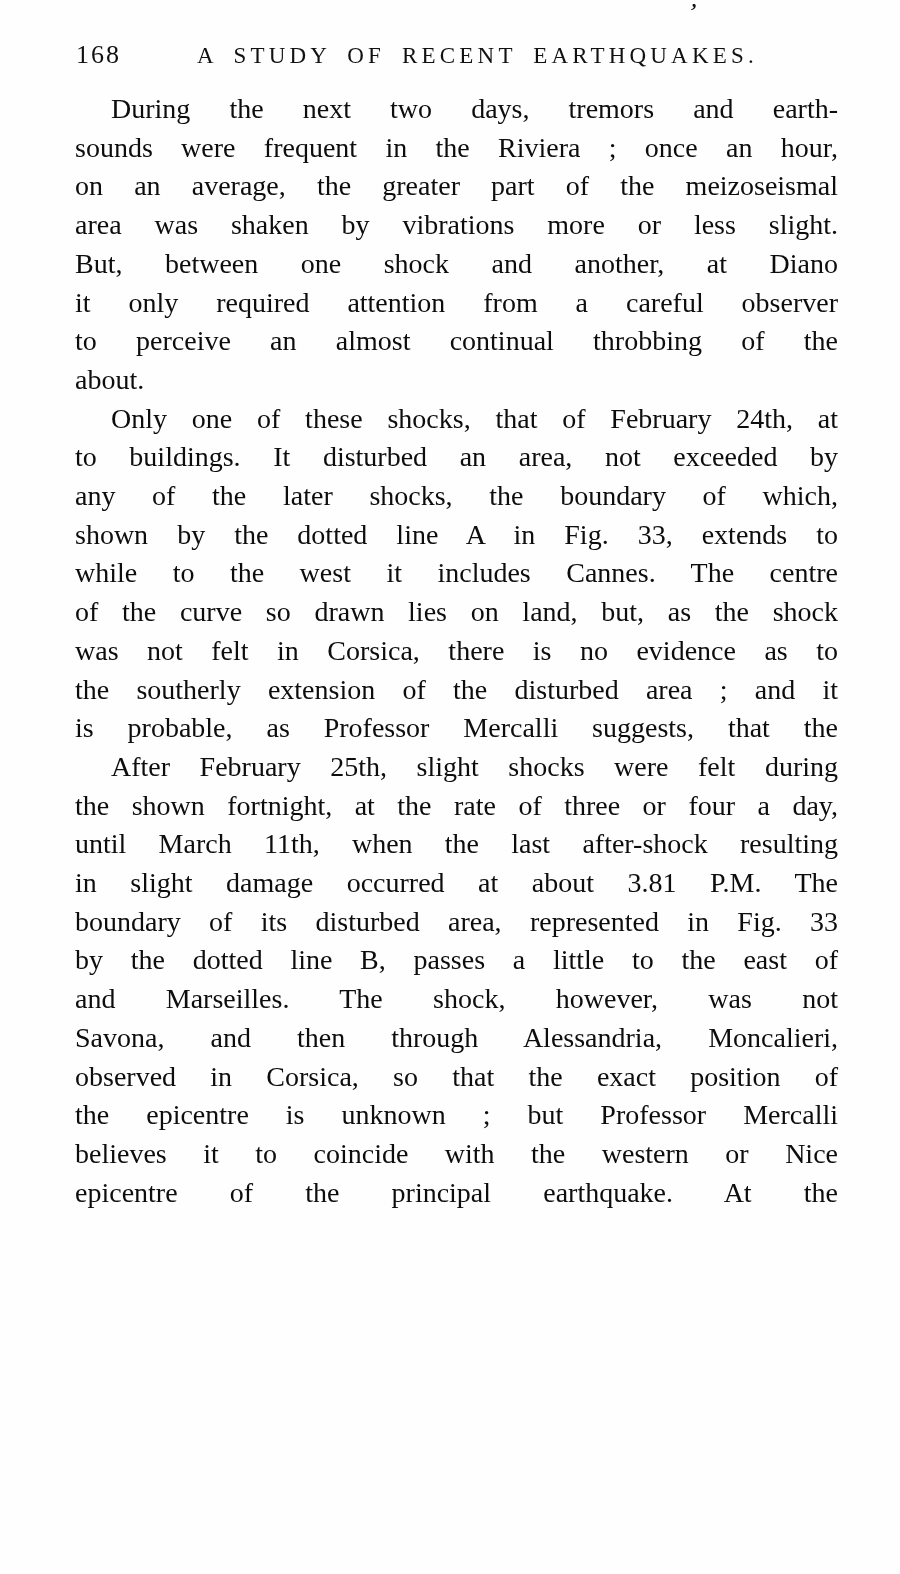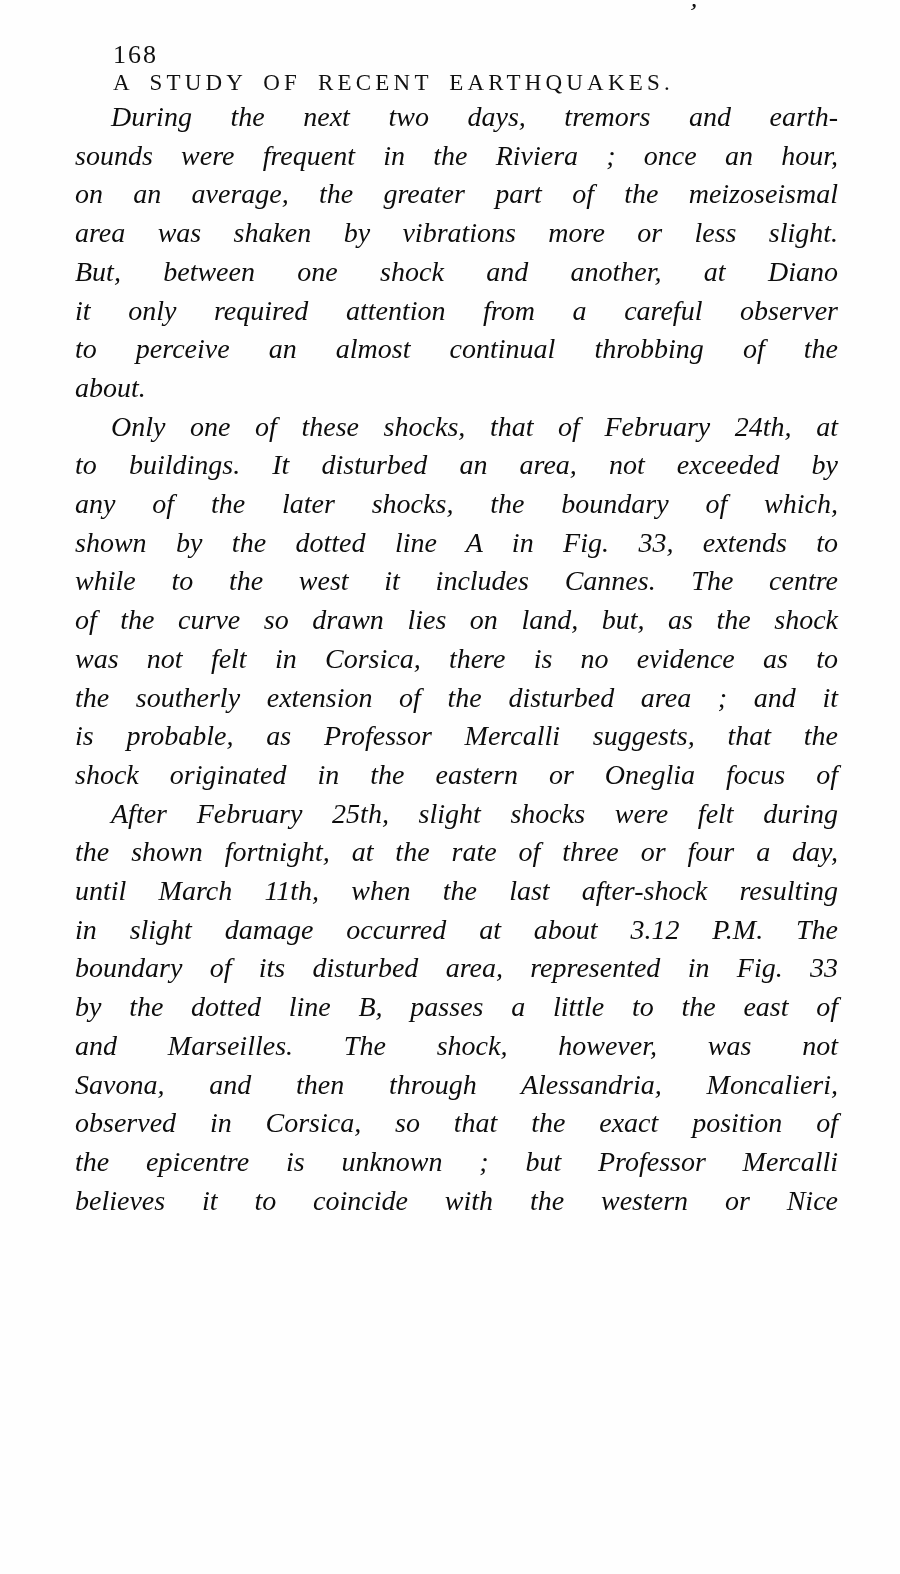--- a/index.html
+++ b/index.html
@@ -16,49 +16,47 @@
     font-family: "Liberation Serif", "DejaVu Serif", serif;
     overflow: hidden;
   }
   .header {
     position: absolute;
     top: 40px;
     left: 76px;
     right: 62px;
     display: flex;
     align-items: baseline;
-    flex-direction: column;
   }
   .page-number {
     font-size: 26px;
     letter-spacing: 2px;
     color: #111;
   }
   .running-title {
-    margin-left: 37px;
+    margin-left: 76px;
     font-size: 23px;
     letter-spacing: 4.2px;
     word-spacing: 7px;
     color: #111;
     white-space: nowrap;
   }
   .ink-mark {
     position: absolute;
     top: -2px;
     left: 688px;
     font-size: 26px;
     transform: rotate(12deg);
     color: #111;
   }
   .body-text {
     position: absolute;
-    top: 98px;
+    top: 90px;
     left: 75px;
     width: 763px;
-    font-style: italic;
   }
   .paragraph { margin: 0; padding: 0; }
   .ln {
     font-size: 28px;
     line-height: 38.7px;
     text-align: justify;
     text-align-last: justify;
     color: #0d0d0d;
     word-spacing: 1.5px;
   }
@@ -93,31 +91,31 @@
     <div class="paragraph">
       <div class="ln first">Only one of these shocks, that of February 24th, at</div>
       <div class="ln">to buildings. It disturbed an area, not exceeded by</div>
       <div class="ln">any of the later shocks, the boundary of which,</div>
       <div class="ln">shown by the dotted line A in Fig. 33, extends to</div>
       <div class="ln">while to the west it includes Cannes. The centre</div>
       <div class="ln">of the curve so drawn lies on land, but, as the shock</div>
       <div class="ln">was not felt in Corsica, there is no evidence as to</div>
       <div class="ln">the southerly extension of the disturbed area ; and it</div>
       <div class="ln">is probable, as Professor Mercalli suggests, that the</div>
-      <div class="ln">shock originated in the eastern or Oneglia focus of</div>
     </div>
 
     <div class="paragraph">
       <div class="ln first">After February 25th, slight shocks were felt during</div>
       <div class="ln">the shown fortnight, at the rate of three or four a day,</div>
       <div class="ln">until March 11th, when the last after-shock resulting</div>
-      <div class="ln">in slight damage occurred at about 3.12 P.M. The</div>
+      <div class="ln">in slight damage occurred at about 3.81 P.M. The</div>
       <div class="ln">boundary of its disturbed area, represented in Fig. 33</div>
       <div class="ln">by the dotted line B, passes a little to the east of</div>
       <div class="ln">and Marseilles. The shock, however, was not</div>
       <div class="ln">Savona, and then through Alessandria, Moncalieri,</div>
       <div class="ln">observed in Corsica, so that the exact position of</div>
       <div class="ln">the epicentre is unknown ; but Professor Mercalli</div>
       <div class="ln">believes it to coincide with the western or Nice</div>
+      <div class="ln">epicentre of the principal earthquake. At the</div>
     </div>
 
   </div>
 </div>
 
 </body></html>

